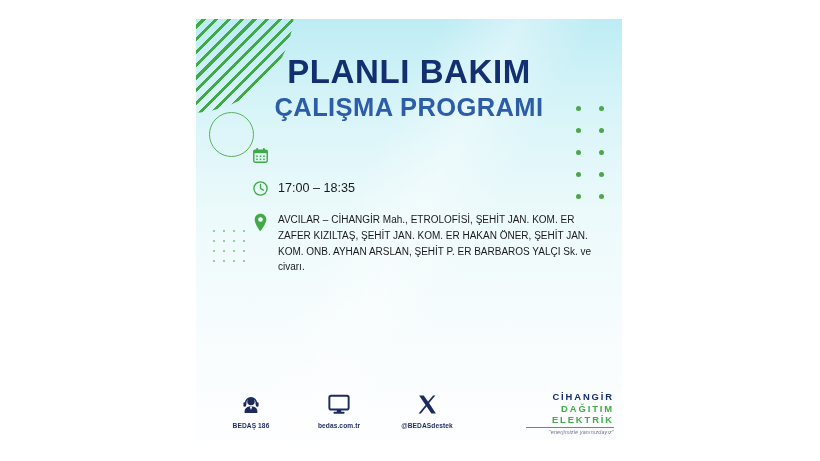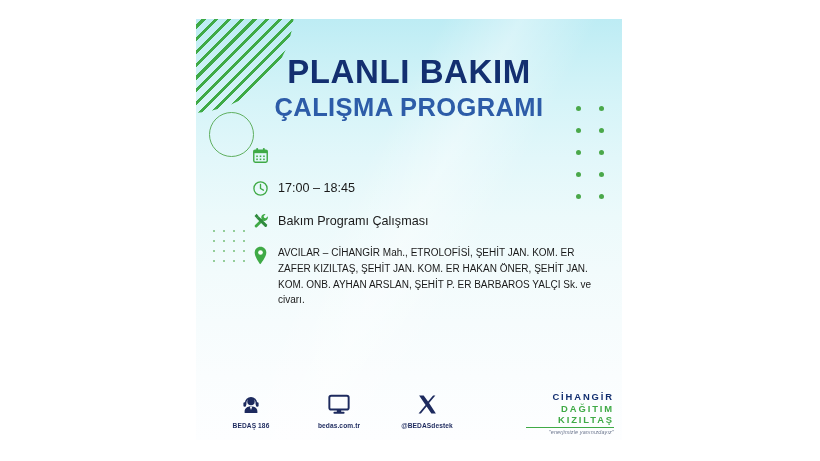--- a/index.html
+++ b/index.html
@@ -311,37 +311,23 @@
         </span>
       </div>
 
       <div class="info-row">
         <span class="ico">
           <svg width="17" height="17" viewBox="0 0 24 24" aria-hidden="true">
             <circle cx="12" cy="12" r="9.3" fill="none" stroke="#3faa46" stroke-width="1.9"></circle>
             <path d="M12 6.4 V12 L16.1 14.4" fill="none" stroke="#3faa46" stroke-width="1.9" stroke-linecap="round" stroke-linejoin="round"></path>
           </svg>
         </span>
-        <span class="txt">17:00 – 18:45</span>
-      </div>
-
-      <div class="info-row">
-        <span class="ico">
-          <svg width="18" height="18" viewBox="0 0 24 24" aria-hidden="true">
-
-            <path d="M16.8 2.6a4.5 4.5 0 0 0-4.1 6.3L4.2 17.4a1.9 1.9 0 0 0 0 2.7
-                     1.9 1.9 0 0 0 2.7 0l8.5-8.5a4.5 4.5 0 0 0 5.6-5.8l-2.6 2.6-2.3-.6
-                     -.6-2.3 2.6-2.6a4.6 4.6 0 0 0-1.3-.3z" fill="#3faa46"></path>
-
-            <path d="M6.2 2.4 3.3 5.3l3.2 3.2 2.6-2.6z" fill="#2e8b3d"></path>
-            <path d="M9.1 5.9 19.6 16.4a2 2 0 0 1 0 2.8 2 2 0 0 1-2.8 0L6.3 8.7z" fill="#2e8b3d"></path>
-          </svg>
-        </span>
-        <span class="txt">Bakım Programı Çalışması</span>
-      </div>
+        <span class="txt">17:00 – 18:35</span>
+      </div>
+
 
       <div class="info-row" id="row-address">
         <span class="ico">
           <svg width="17" height="19" viewBox="0 0 24 30" aria-hidden="true">
             <path d="M12 1.2C6.9 1.2 2.8 5.3 2.8 10.4c0 6.7 8 17.6 8.4 18.1.2.3.6.3.8 0
                      .4-.5 9.2-11.4 9.2-18.1 0-5.1-4.1-9.2-9.2-9.2z" fill="#3faa46"></path>
             <circle cx="12" cy="10.3" r="3.7" fill="#ffffff"></circle>
           </svg>
         </span>
         <span class="txt">AVCILAR – CİHANGİR Mah., ETROLOFİSİ, ŞEHİT JAN. KOM. ER ZAFER KIZILTAŞ, ŞEHİT JAN. KOM. ER HAKAN ÖNER, ŞEHİT JAN. KOM. ONB. AYHAN ARSLAN, ŞEHİT P. ER BARBAROS YALÇI Sk. ve civarı.</span>
@@ -386,21 +372,21 @@
             </svg>
           </div>
           <div class="c-label">@BEDASdestek</div>
         </div>
 
       </div>
 
       <div id="brand">
         <div class="brand-line l1">CİHANGİR</div>
         <div class="brand-line l2">DAĞITIM</div>
-        <div class="brand-line l3">KIZILTAŞ</div>
+        <div class="brand-line l3">ELEKTRİK</div>
         <div id="brand-rule"></div>
         <div id="brand-tagline">"enerjimizle yanınızdayız"</div>
       </div>
 
     </div>
 
   </div>
 </div>
 
 </body></html>

